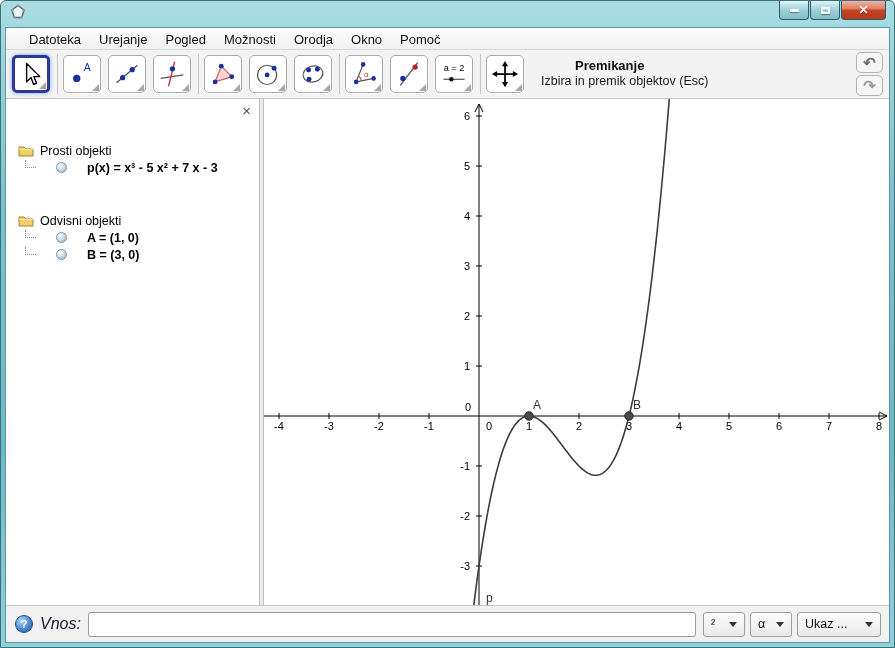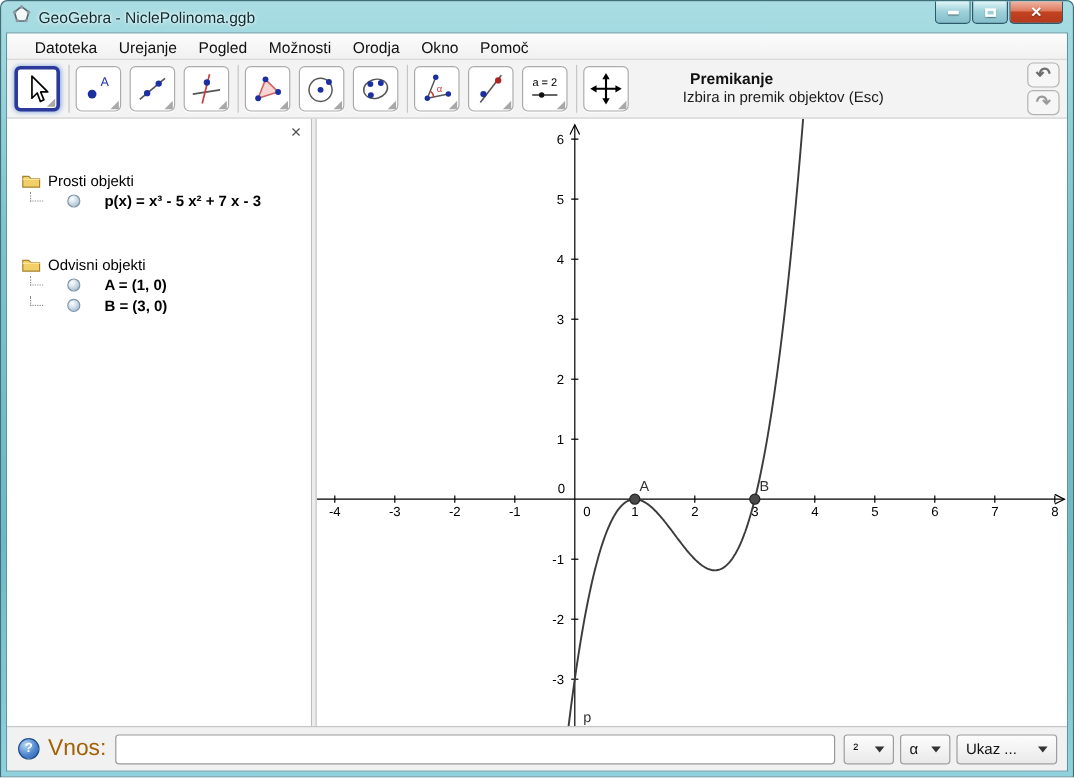--- a/index.html
+++ b/index.html
@@ -41,21 +41,21 @@
     border-radius: 5px; position: relative; margin-right: 7px; flex: none;
     display: flex; align-items: center; justify-content: center;
     box-shadow: 0 1px 0 rgba(255,255,255,.9); }
   .tool-btn.selected { border: 3px solid #2b3a9a; box-shadow: 0 0 4px #7fa3d8; }
   .dd-tri { position: absolute; right: 1px; bottom: 1px; width: 0; height: 0;
     border-left: 7px solid transparent; border-bottom: 7px solid #a8a8a8; }
   .tb-sep { width: 1px; height: 40px; background: #c6c6c6; margin: 0 5px 0 0; flex: none; }
 
   .active-tool { margin-left: 10px; line-height: 1.25; }
   .active-tool .name { font-size: 13px; font-weight: bold; color: #111; margin-left: 34px; }
-  .active-tool .desc { font-size: 12.5px; color: #1b1b1b; margin-left: 28px; }
+  .active-tool .desc { font-size: 12.5px; color: #1b1b1b; }
 
   .undo-redo { margin-left: auto; display: flex; flex-direction: column; gap: 2px; }
   .ur-btn { width: 27px; height: 21px; border: 1px solid #b3b3b3; border-radius: 5px;
     background: #f6f6f6; display: flex; align-items: center; justify-content: center;
     font-size: 15px; font-weight: bold; line-height: 1; }
   .ur-btn.undo { color: #6e6e6e; }
   .ur-btn.redo { color: #9a9a9a; }
 
   
   .main { flex: 1; display: flex; min-height: 0; background: #fff; }
@@ -75,21 +75,21 @@
   .graphics { flex: 1; position: relative; background: #fff; overflow: hidden; }
   .graphics svg { position: absolute; left: 0; top: 0; }
 
   
   .inputbar { height: 37px; background: #f1f1f1; border-top: 1px solid #c6c6c6;
     display: flex; align-items: center; padding: 0 8px 0 9px; gap: 7px; flex: none; }
   .help-icon { width: 18px; height: 18px; border-radius: 50%; flex: none;
     background: radial-gradient(circle at 35% 30%, #b7d9f5, #4e86cf 55%, #2a5ca8);
     border: 1px solid #1d4e8c; color: #fff; font-size: 11px; font-weight: bold;
     display: flex; align-items: center; justify-content: center; }
-  .vnos-label { font-size: 19px; color: #a16207; }
+  .vnos-label { font-size: 16px; color: #0f172a; font-style: italic; }
   .vnos-input { flex: 1; height: 25px; border: 1px solid #999; border-radius: 3px;
     background: #fff; font-size: 13px; padding: 0 6px; outline: none; font-family: "Liberation Sans", sans-serif; }
   .dropdown { height: 25px; border: 1px solid #9e9e9e; border-radius: 3px;
     background: linear-gradient(180deg, #fdfdfd, #e9e9e9);
     display: flex; align-items: center; padding: 0 7px; gap: 8px; font-size: 12.5px; color: #111; flex: none; }
   .dropdown .arrow { width: 0; height: 0; border-left: 4px solid transparent;
     border-right: 4px solid transparent; border-top: 5px solid #333; margin-left: auto; }
   .dd-exp { width: 42px; } .dd-greek { width: 42px; } .dd-cmd { width: 84px; text-align: center; }
 </style>
 </head>
@@ -101,21 +101,20 @@
     <span>
       <svg width="16" height="16" viewBox="0 0 16 16">
         <polygon points="8,1.5 14,6 11.8,13.5 4.2,13.5 2,6" fill="#f2f7f8" stroke="#5a6b70" stroke-width="1.4"></polygon>
         <circle cx="8" cy="1.8" r="1.4" fill="#8d9ba0"></circle>
           <circle cx="13.8" cy="6.2" r="1.4" fill="#8d9ba0"></circle>
         <circle cx="11.6" cy="13.2" r="1.4" fill="#8d9ba0"></circle>
           <circle cx="4.4" cy="13.2" r="1.4" fill="#8d9ba0"></circle>
         <circle cx="2.2" cy="6.2" r="1.4" fill="#8d9ba0"></circle>
       </svg>
     </span>
-    <span class="title-text">GeoGebra - NiclePolinoma.ggb</span>
     <div class="win-controls">
       <div class="win-btn min">
           <span class="glyph-min"></span>
         </div>
       <div class="win-btn max">
           <span class="glyph-max"></span>
         </div>
       <div class="win-btn close">
           <span class="glyph-close">✕</span>
         </div>

